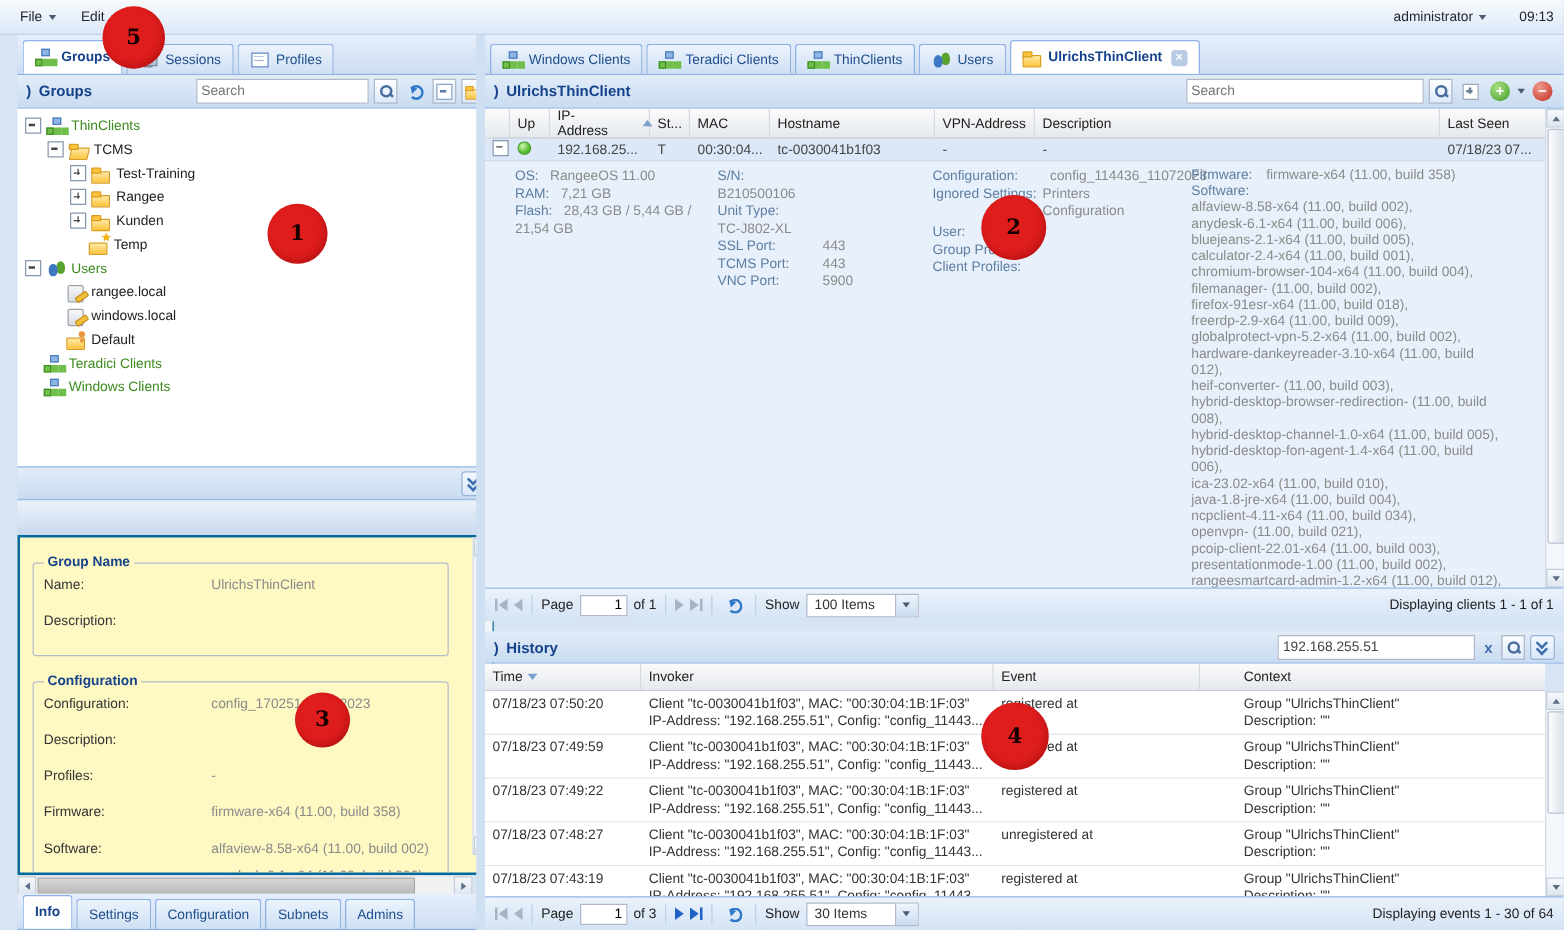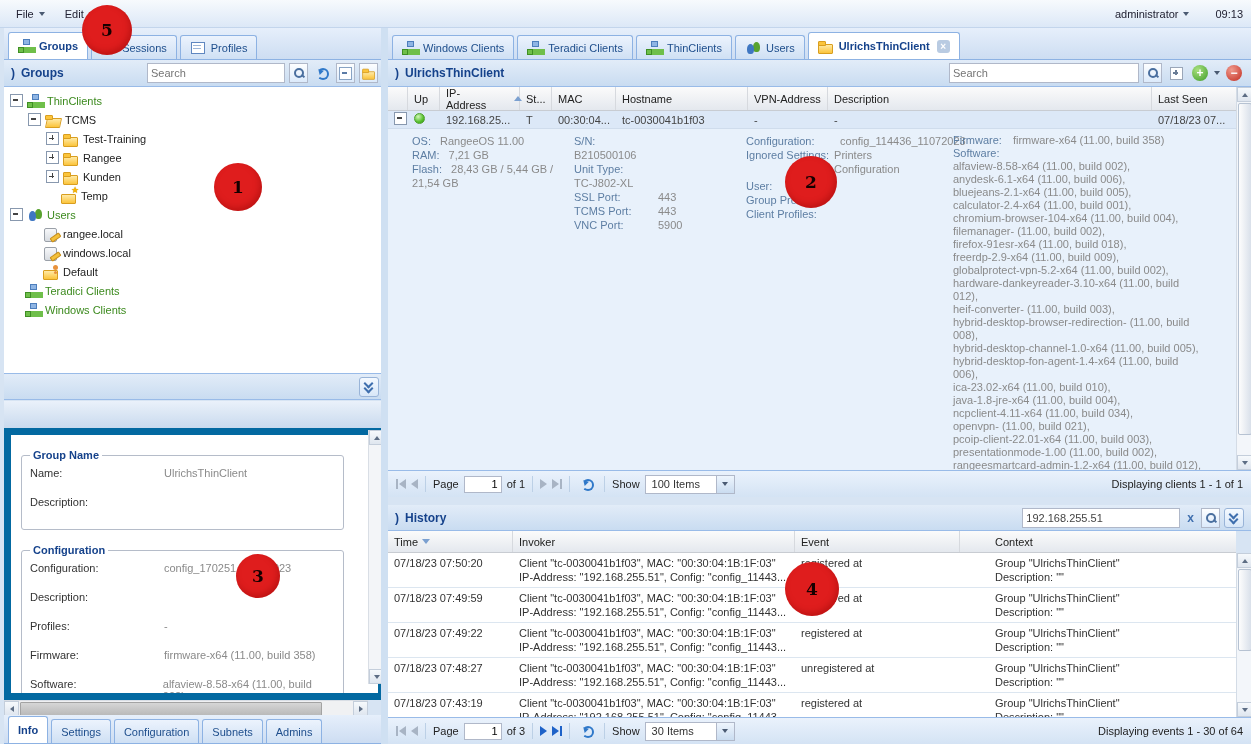--- a/index.html
+++ b/index.html
@@ -97,35 +97,35 @@
   .exp.minus::after{content:"";position:absolute;left:2px;top:4px;width:5px;height:1.5px;background:#444;}
   .exp.plus{border:1px solid #8898ae;background:#fff;}
   .exp.plus::after{content:"";position:absolute;left:2px;top:4.5px;width:5px;height:1.5px;background:#444;}
   .exp.plus::before{content:"";position:absolute;left:4.5px;top:2px;width:1.5px;height:5px;background:#444;}
   .exp.noexp{border:none;background:transparent;}
   
   .sort{display:none;width:0;height:0;margin-left:4px;}
   .sorted-asc .sort{display:inline-block;border-left:4px solid transparent;border-right:4px solid transparent;border-bottom:5px solid #7ba0d0;}
   .sorted-desc .sort{display:inline-block;border-left:4px solid transparent;border-right:4px solid transparent;border-top:5px solid #7ba0d0;}
   
-  #leftpanel{left:4px;top:28px;width:407px;height:716px;}
+  #leftpanel{left:14px;top:28px;width:407px;height:716px;}
   #left-tabs{position:absolute;left:0;top:0;width:381px;height:32px;}
   #left-head{position:absolute;left:0;top:32px;width:381px;height:27px;}
   #left-head .tb-input{width:130px;margin-left:auto;}
   #tree{position:absolute;left:0;top:59px;width:381px;height:286px;background:#fff;border-right:1px solid #99bbe8;
         box-sizing:border-box;padding-top:4px;overflow:hidden;}
   .titem{display:flex;align-items:center;height:19px;padding-left:6px;}
   .titem.d1{padding-left:24px;} .titem.d2{padding-left:42px;}
   .titem .tlabel{margin-left:4px;color:#222;}
   .titem.green .tlabel{color:#3c8a1e;}
   #left-collapsebar{position:absolute;left:0;top:345px;width:381px;height:27px;background:linear-gradient(#e2ecf8,#c9dcf1);
         border-top:1px solid #99bbe8;border-bottom:1px solid #99bbe8;display:flex;align-items:center;justify-content:flex-end;
         padding-right:6px;box-sizing:border-box;}
   #left-splitband{position:absolute;left:0;top:373px;width:381px;height:27px;background:linear-gradient(#eaf1fa,#c9daee);}
-  #left-form{position:absolute;left:0;top:400px;width:381px;height:272px;background:#ffffff;border:7px solid #0369a1;
+  #left-form{position:absolute;left:0;top:400px;width:381px;height:272px;background:#fef9c3;border:2px solid #0369a1;
         box-sizing:border-box;overflow:hidden;padding:14px 10px 0 10px;}
   fieldset{border:1px solid #b5bcc9;border-radius:3px;margin:0 24px 14px 0;padding:6px 8px 4px 8px;}
   legend{color:#15428b;font-weight:bold;padding:0 3px;font-size:11px;}
   .frow{min-height:29px;display:flex;align-items:flex-start;gap:24px;}
   .frow .flabel{display:inline-block;width:110px;color:#333;}
   .frow .fval{color:#8a8a8a;}
   .frow.cont{min-height:21px;margin-top:-7px;}
   
   #form-vscroll{position:absolute;left:364px;top:402px;width:15px;height:254px;background:#f3f5f8;border-left:1px solid #d9dee5;}
   .sb-btn{position:absolute;left:0;width:15px;height:15px;background:linear-gradient(#f6f9fc,#dfe6ef);border:1px solid #c4cedb;

